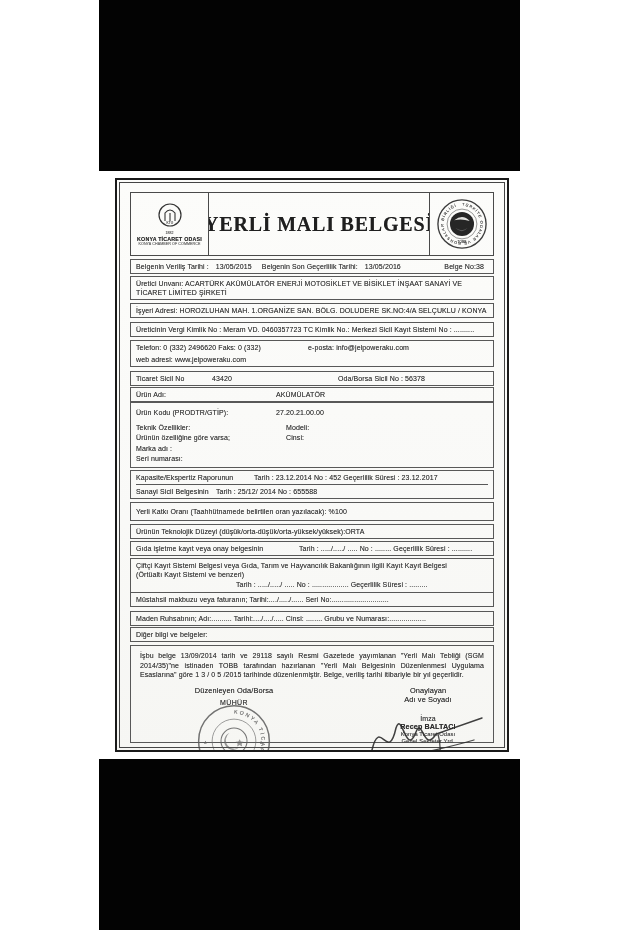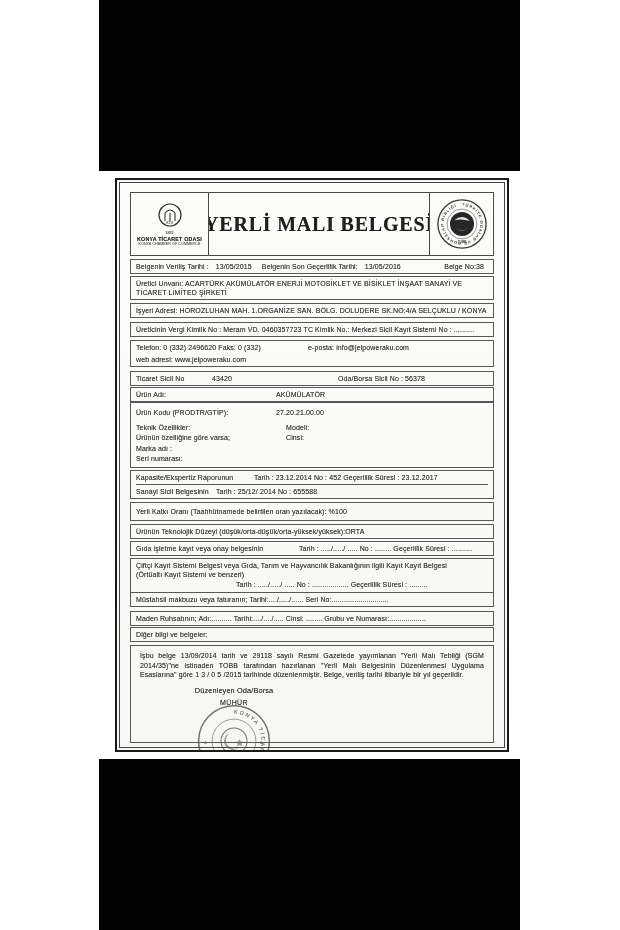--- a/index.html
+++ b/index.html
@@ -243,18 +243,31 @@
                 <path d="M49 41 l1.4 2.6 2.9 .3 -2.1 2 .6 2.9 -2.8 -1.5 -2.6 1.5 .5 -2.9 -2.1 -2 2.9 -.3 z" fill="#6a6a6a" opacity=".8"></path>
                 <text font-size="5.6" letter-spacing="2" fill="#585858">
                   <textPath href="#stampRing">KONYA  TİCARET  ODASI</textPath>
                 </text>
                 <text x="10" y="46" font-size="5" fill="#5c5c5c">★</text>
                 <text x="70" y="46" font-size="5" fill="#5c5c5c">★</text>
               </svg>
             </div>
           </div>
 
+          <div class="sign-right">
+            <div class="t">Onaylayan</div>
+            <div class="t">Adı ve Soyadı</div>
+            <div class="imza">İmza</div>
+            <div class="nm">Recep BALTACI</div>
+            <div class="org">Konya Ticaret Odası</div>
+            <div class="org">Genel Sekreter Yrd.</div>
+            <svg class="sig-svg" width="156" height="66" viewBox="0 0 156 66">
+              <path d="M22 42 C30 8 38 56 46 20 C52 2 56 50 66 24 C72 8 74 46 86 26 L132 10" fill="none" stroke="#2b2b2b" stroke-width="1.5" stroke-linecap="round" opacity=".9"></path>
+              <path d="M30 54 C56 48 90 42 124 32" fill="none" stroke="#2b2b2b" stroke-width="1.3" stroke-linecap="round" opacity=".85"></path>
+              <path d="M88 26 C92 40 90 56 84 62" fill="none" stroke="#2b2b2b" stroke-width="1.3" stroke-linecap="round" opacity=".85"></path>
+            </svg>
+          </div>
         </div>
       </div>
 
     </div>
   </div>
 </div>
 
 </body></html>

